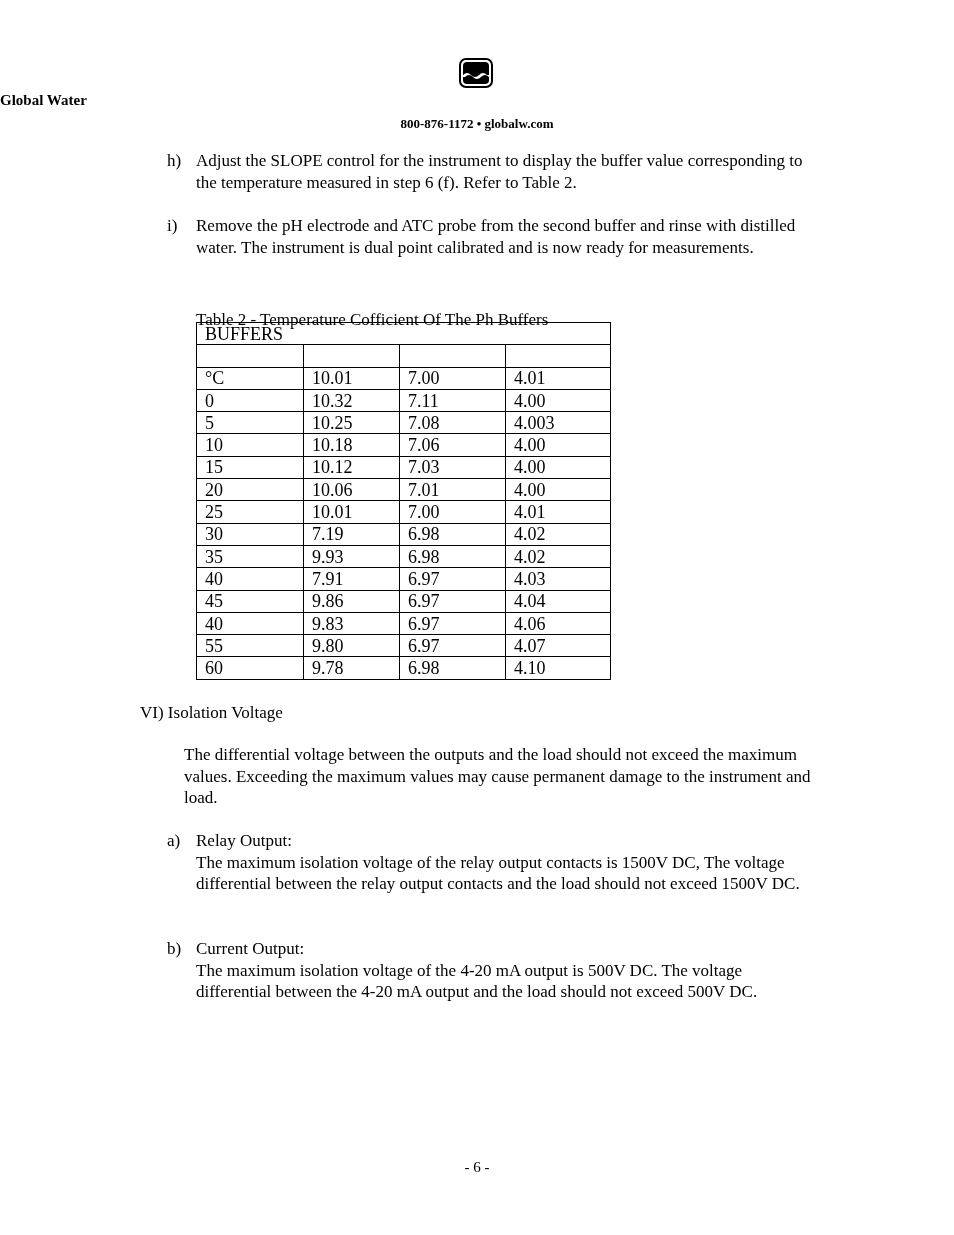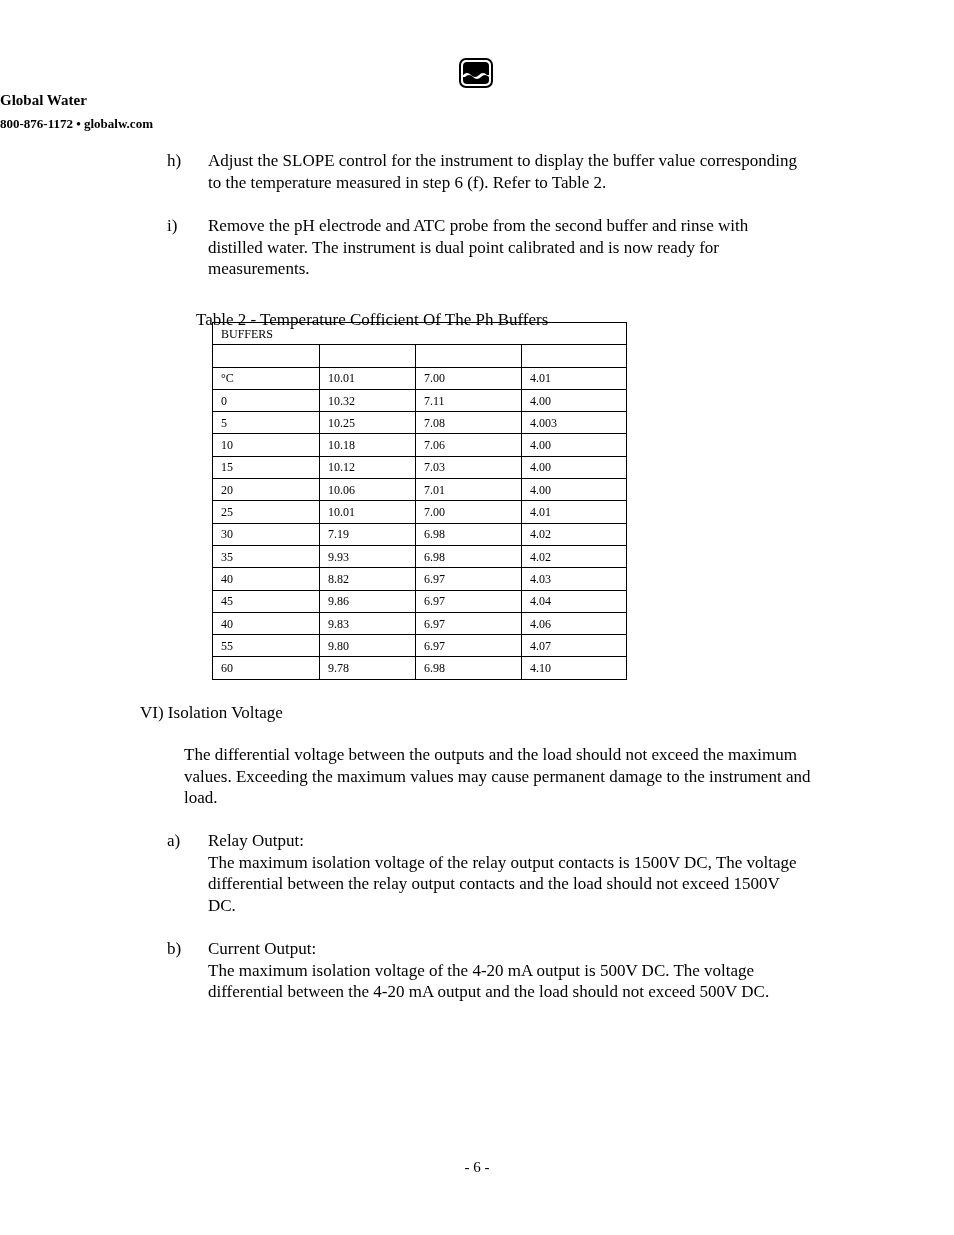--- a/index.html
+++ b/index.html
@@ -9,30 +9,30 @@
   }
   .abs { position: absolute; }
   .logo {
     left: 459px; top: 58px; width: 34px; height: 30px;
   }
   .brand {
     left: 0; width: 954px; top: 88px; text-align: left;
     font-weight: bold; font-size: 15px; line-height: 24px;
   }
   .contact {
-    left: 0; width: 954px; top: 115px; text-align: left;
+    left: 0; width: 954px; top: 115px; text-align: center;
     font-weight: bold; font-size: 13px; line-height: 18px;
   }
   .item { left: 167px; width: 640px; line-height: 21.5px; }
   .item .marker { position: absolute; left: 0; top: 0; }
-  .item .body { margin-left: 41px; }
+  .item .body { margin-left: 29px; }
   .caption { left: 196px; top: 309px; line-height: 22px; }
   table.buf {
-    position: absolute; left: 212px; top: 322px; width: 415px;
-    border-collapse: collapse; font-size: 12px;
+    position: absolute; left: 196px; top: 322px; width: 415px;
+    border-collapse: collapse; font-size: 18px;
   }
   table.buf td {
     border: 1px solid #000; padding: 0 0 0 8px; height: 21.3px; line-height: 20px;
     vertical-align: middle;
   }
   table.buf td.c0 { width: 98px; }
   table.buf td.c1 { width: 87px; }
   table.buf td.c2 { width: 97px; }
   .heading { left: 140px; top: 702px; font-weight: normal; line-height: 22px; }
   .para { left: 184px; width: 640px; line-height: 21.5px; }
@@ -121,21 +121,21 @@
         <td>4.02</td>
       </tr>
       <tr>
         <td class="c0"> 35</td>
         <td class="c1">9.93</td>
         <td class="c2">6.98</td>
         <td>4.02</td>
       </tr>
       <tr>
         <td class="c0"> 40</td>
-        <td class="c1">8.82</td>
+        <td class="c1">7.91</td>
         <td class="c2">6.97</td>
         <td>4.03</td>
       </tr>
       <tr>
         <td class="c0"> 45</td>
         <td class="c1">9.86</td>
         <td class="c2">6.97</td>
         <td>4.04</td>
       </tr>
       <tr>

